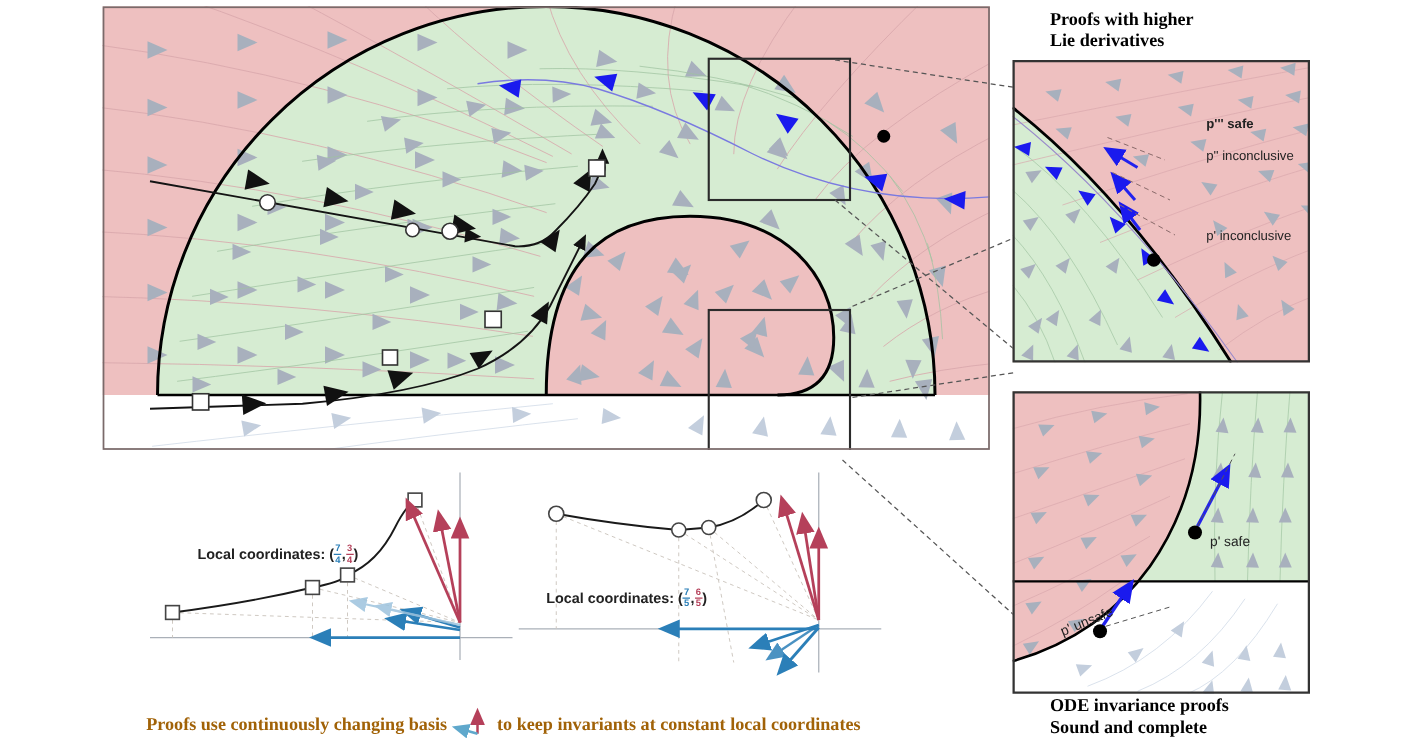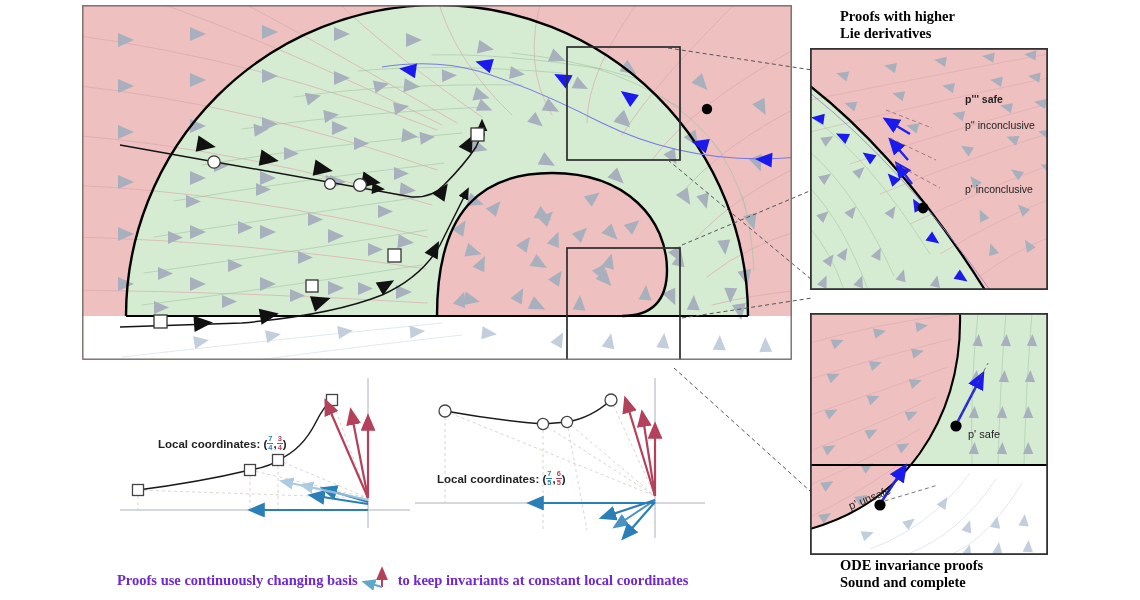--- a/index.html
+++ b/index.html
@@ -3,21 +3,21 @@
 <meta charset="utf-8">
 <style>
   html,body{margin:0;padding:0;background:#ffffff;}
   body{width:1140px;height:600px;position:relative;overflow:hidden;
        font-family:"Liberation Sans",sans-serif;}
   .fig{position:absolute;left:0;top:0;width:1140px;height:600px;}
   .panel{position:absolute;}
   .hdr{position:absolute;text-align:left;font-family:"Liberation Serif",serif;
        font-weight:bold;font-size:14.5px;color:#000;line-height:17px;}
   .cap-main{position:absolute;font-family:"Liberation Serif",serif;font-weight:bold;
-            font-size:14.5px;color:#6d28d9;white-space:nowrap;}
+            font-size:14.5px;color:#a16207;white-space:nowrap;}
   .lbl{position:absolute;font-family:"Liberation Sans",sans-serif;font-size:10.5px;
        color:#222;white-space:nowrap;}
   .loclbl{position:absolute;font-family:"Liberation Sans",sans-serif;font-size:11.5px;
           color:#222;white-space:nowrap;font-weight:bold;}
   .frac{display:inline-block;vertical-align:middle;text-align:center;font-size:7.5px;
         line-height:8px;position:relative;top:-1px;}
   .frac .num{display:block;padding:0 1px;}
   .frac .den{display:block;padding:0 1px;border-top:1px solid currentColor;}
   .blue{color:#2b7fb8;}
   .red{color:#b5405a;}

